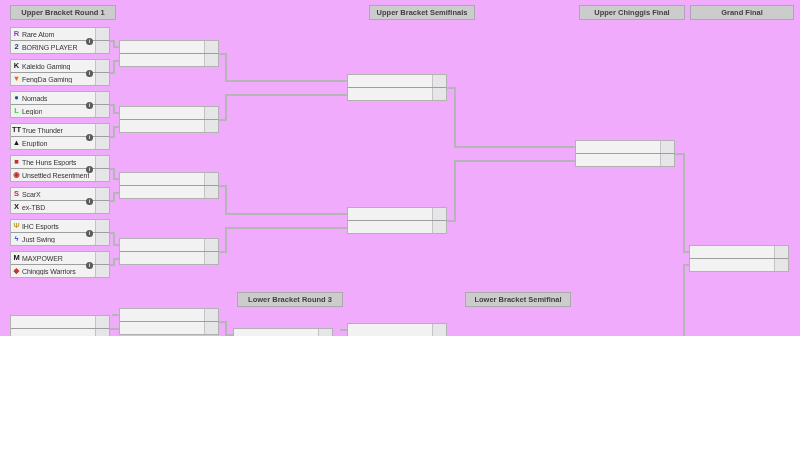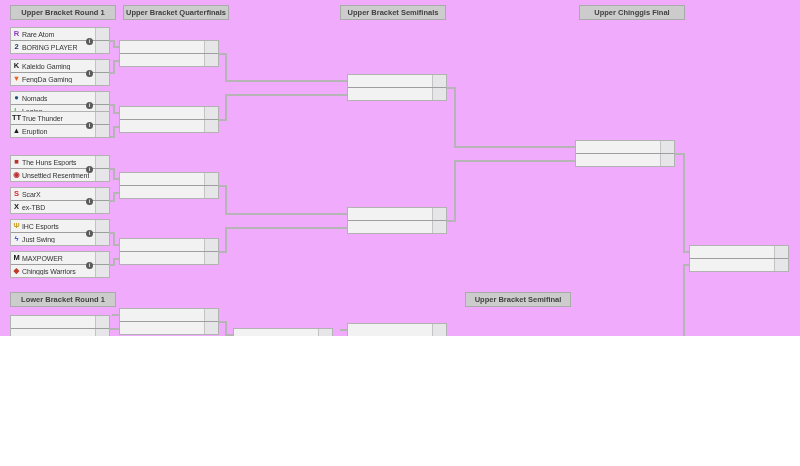--- a/index.html
+++ b/index.html
@@ -63,25 +63,25 @@
       <polyline points="112,354.5 119,354.5"></polyline>
       <polyline points="112,396.5 119,396.5"></polyline>
       <polyline points="112,434.5 119,434.5"></polyline>
       <polyline points="340,329.5 347,329.5"></polyline>
       <polyline points="340,409.5 347,409.5"></polyline>
       <polyline points="568,361.5 575,361.5"></polyline>
     </g>
   </svg>
 
   <div class="hdr" style="left:10px;top:5px">Upper Bracket Round 1</div>
-  <div class="hdr" style="left:123px;top:5px">Upper Bracket Quarterfinals</div>
-  <div class="hdr" style="left:340px;top:5px">Upper Bracket Semifinals</div>
+  <div class="hdr" style="left:369px;top:5px">Upper Bracket Semifinals</div>
   <div class="hdr" style="left:579px;top:5px">Upper Chinggis Final</div>
-  <div class="hdr" style="left:10px;top:292px">Lower Bracket Round 1</div>
-  <div class="hdr" style="left:465px;top:292px">Upper Bracket Semifinal</div>
+  <div class="hdr" style="left:690px;top:5px;width:104px">Grand Final</div>
+  <div class="hdr" style="left:237px;top:292px">Lower Bracket Round 3</div>
+  <div class="hdr" style="left:465px;top:292px">Lower Bracket Semifinal</div>
 
   <div class="match" style="left:10px;top:27px">
     <div class="slot">
       <span class="ticon" style="color: rgb(138, 63, 192);">R</span>
       <span class="tname">Rare Atom</span>
       <span class="score"></span>
     </div>
     <div class="slot">
       <span class="ticon" style="color: rgb(35, 53, 92);">2</span>
       <span class="tname">BORING PLAYER</span>
@@ -111,21 +111,21 @@
       <span class="score"></span>
     </div>
     <div class="slot">
       <span class="ticon" style="color: rgb(53, 212, 53);">L</span>
       <span class="tname">Legion</span>
       <span class="score"></span>
     </div>
     <span class="info">i</span>
   </div>
 
-  <div class="match" style="left:10px;top:111px">
+  <div class="match" style="left:10px;top:123px">
     <div class="slot">
       <span class="ticon" style="color: rgb(26, 26, 26);">TT</span>
       <span class="tname">True Thunder</span>
       <span class="score"></span>
     </div>
     <div class="slot">
       <span class="ticon" style="color: rgb(26, 26, 26);">▲</span>
       <span class="tname">Eruption</span>
       <span class="score"></span>
     </div>

